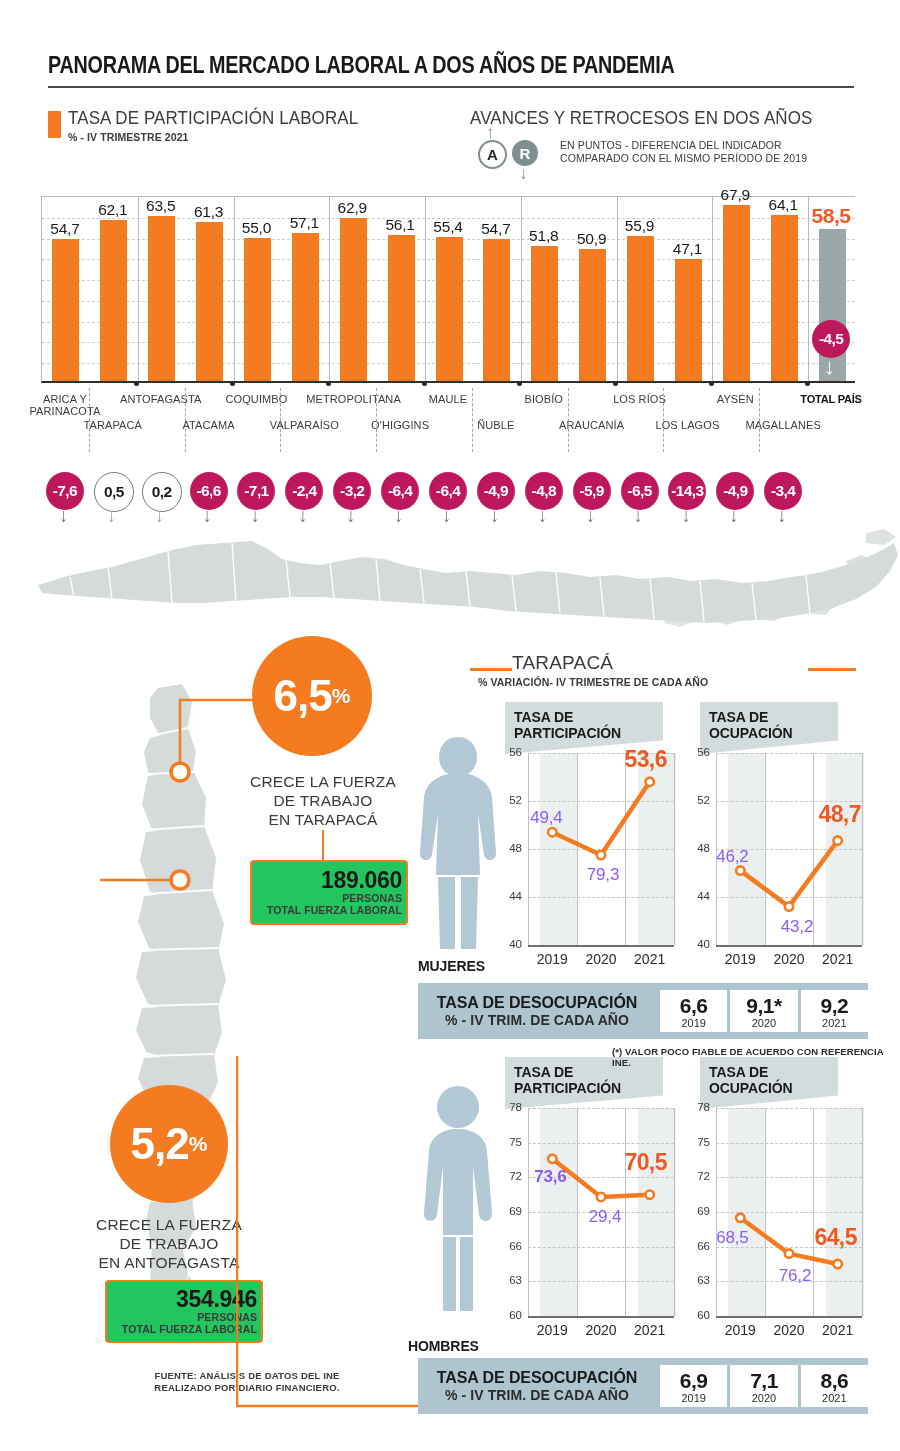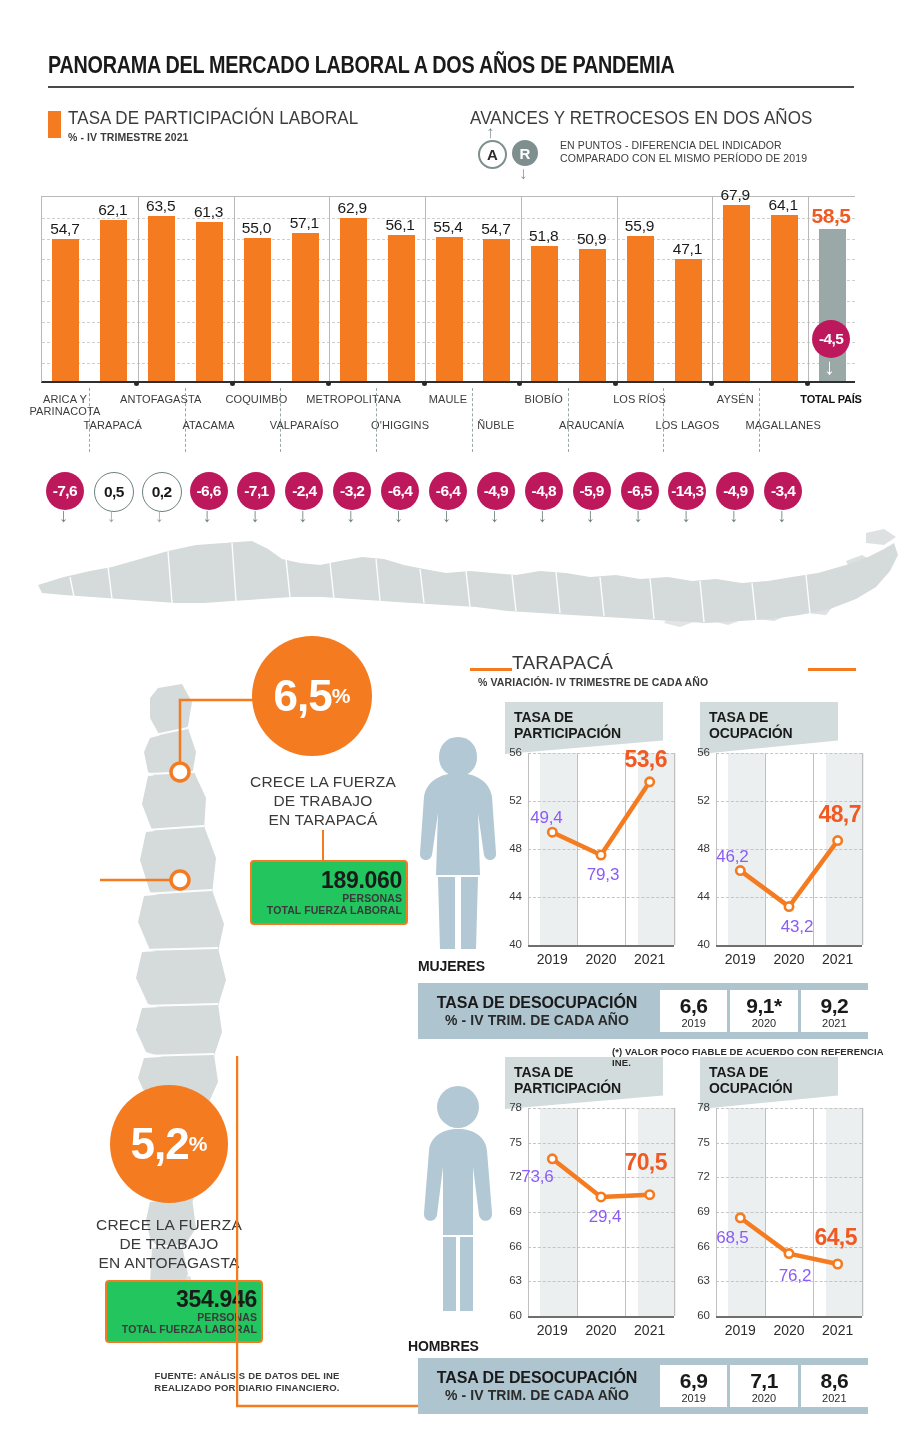--- a/index.html
+++ b/index.html
@@ -384,21 +384,21 @@
     <div class="lc-vline" style="left: 26px; top: 8px; bottom: 30px;"></div>
     <div class="lc-vline" style="left: 74.6667px; top: 8px; bottom: 30px;"></div>
     <div class="lc-vline" style="left: 123.333px; top: 8px; bottom: 30px;"></div>
     <div class="lc-vline" style="left: 172px; top: 8px; bottom: 30px;"></div>
     <svg width="178" height="246" style="position: absolute; left: 0px; top: 0px;">
       <polyline points="50.33333333333333,58.84444444444452 99,96.9777777777778 147.66666666666669,94.66666666666666" fill="none" stroke="#f47b20" stroke-width="4.5" stroke-linejoin="round" stroke-linecap="round"></polyline>
       <circle cx="50.33333333333333" cy="58.84444444444452" r="4.2" fill="#ffffff" stroke="#f47b20" stroke-width="2.6"></circle>
       <circle cx="99" cy="96.9777777777778" r="4.2" fill="#ffffff" stroke="#f47b20" stroke-width="2.6"></circle>
       <circle cx="147.66666666666669" cy="94.66666666666666" r="4.2" fill="#ffffff" stroke="#f47b20" stroke-width="2.6"></circle>
     </svg>
-    <div class="lc-val" style="text-align: left; width: 58px; left: 19.3333px; top: 66.8444px;">73,6</div>
+    <div class="lc-val" style="text-align: center; width: 58px; left: 19.3333px; top: 66.8444px; font-weight: bold;">73,6</div>
     <div class="lc-val" style="text-align: center; width: 58px; left: 74px; top: 106.978px;">29,4</div>
     <div class="lc-val hi" style="text-align: center; width: 58px; left: 114.667px; top: 49px;">70,5</div>
     <div class="lc-xlbl" style="width: 60px; left: 20.3333px; top: 222px;">2019</div>
     <div class="lc-xlbl" style="width: 60px; left: 69px; top: 222px;">2020</div>
     <div class="lc-xlbl" style="width: 60px; left: 117.667px; top: 222px;">2021</div>
   </div>
 <div class="abs" id="lc-m-ocup" style="left:690px;top:1100px;width:178px;height:246px;">
     <div class="lc-band" style="left: 38.1667px; width: 38.2381px; top: 8px; bottom: 30px;"></div>
     <div class="lc-band" style="left: 135.5px; width: 38.2381px; top: 8px; bottom: 30px;"></div>
     <div class="lc-grid" style="top: 216px; left: 26px; right: 6px; border-top: 2px solid rgb(111, 111, 111);"></div>

